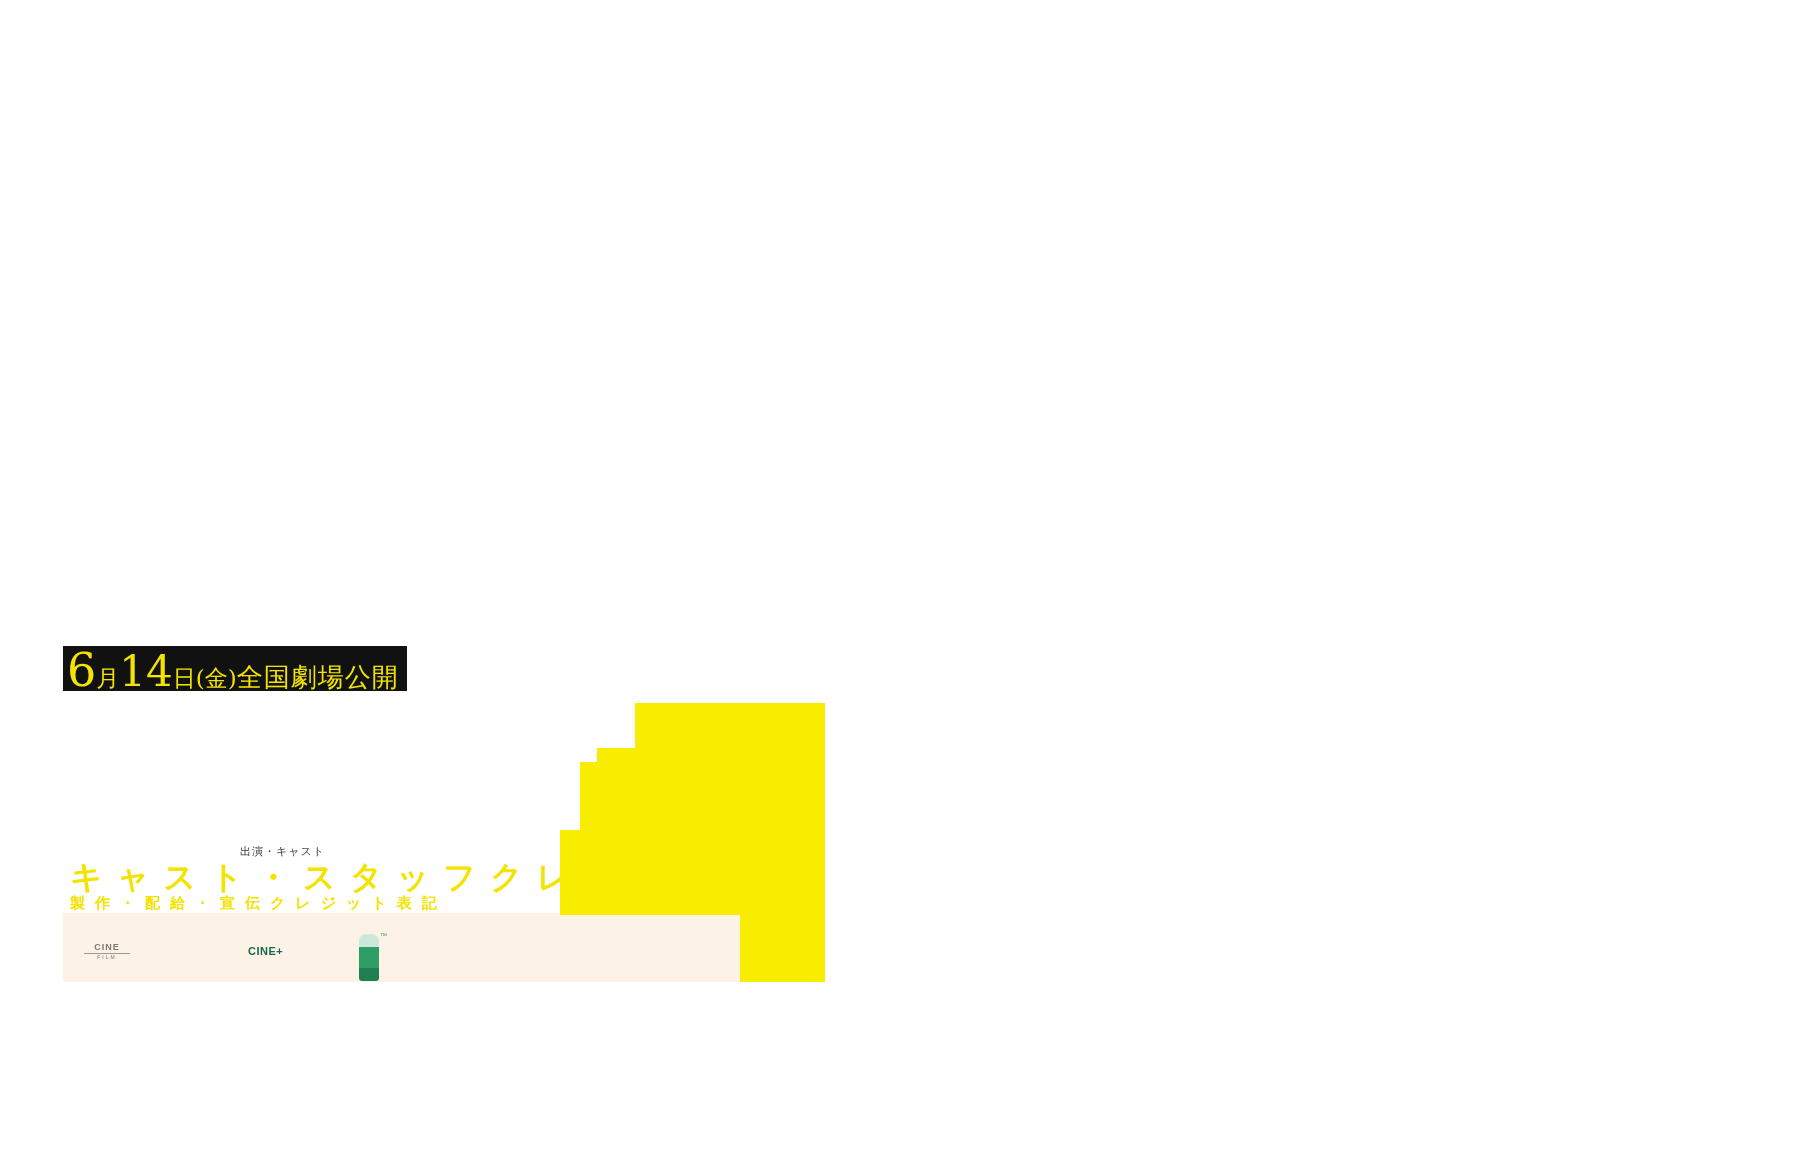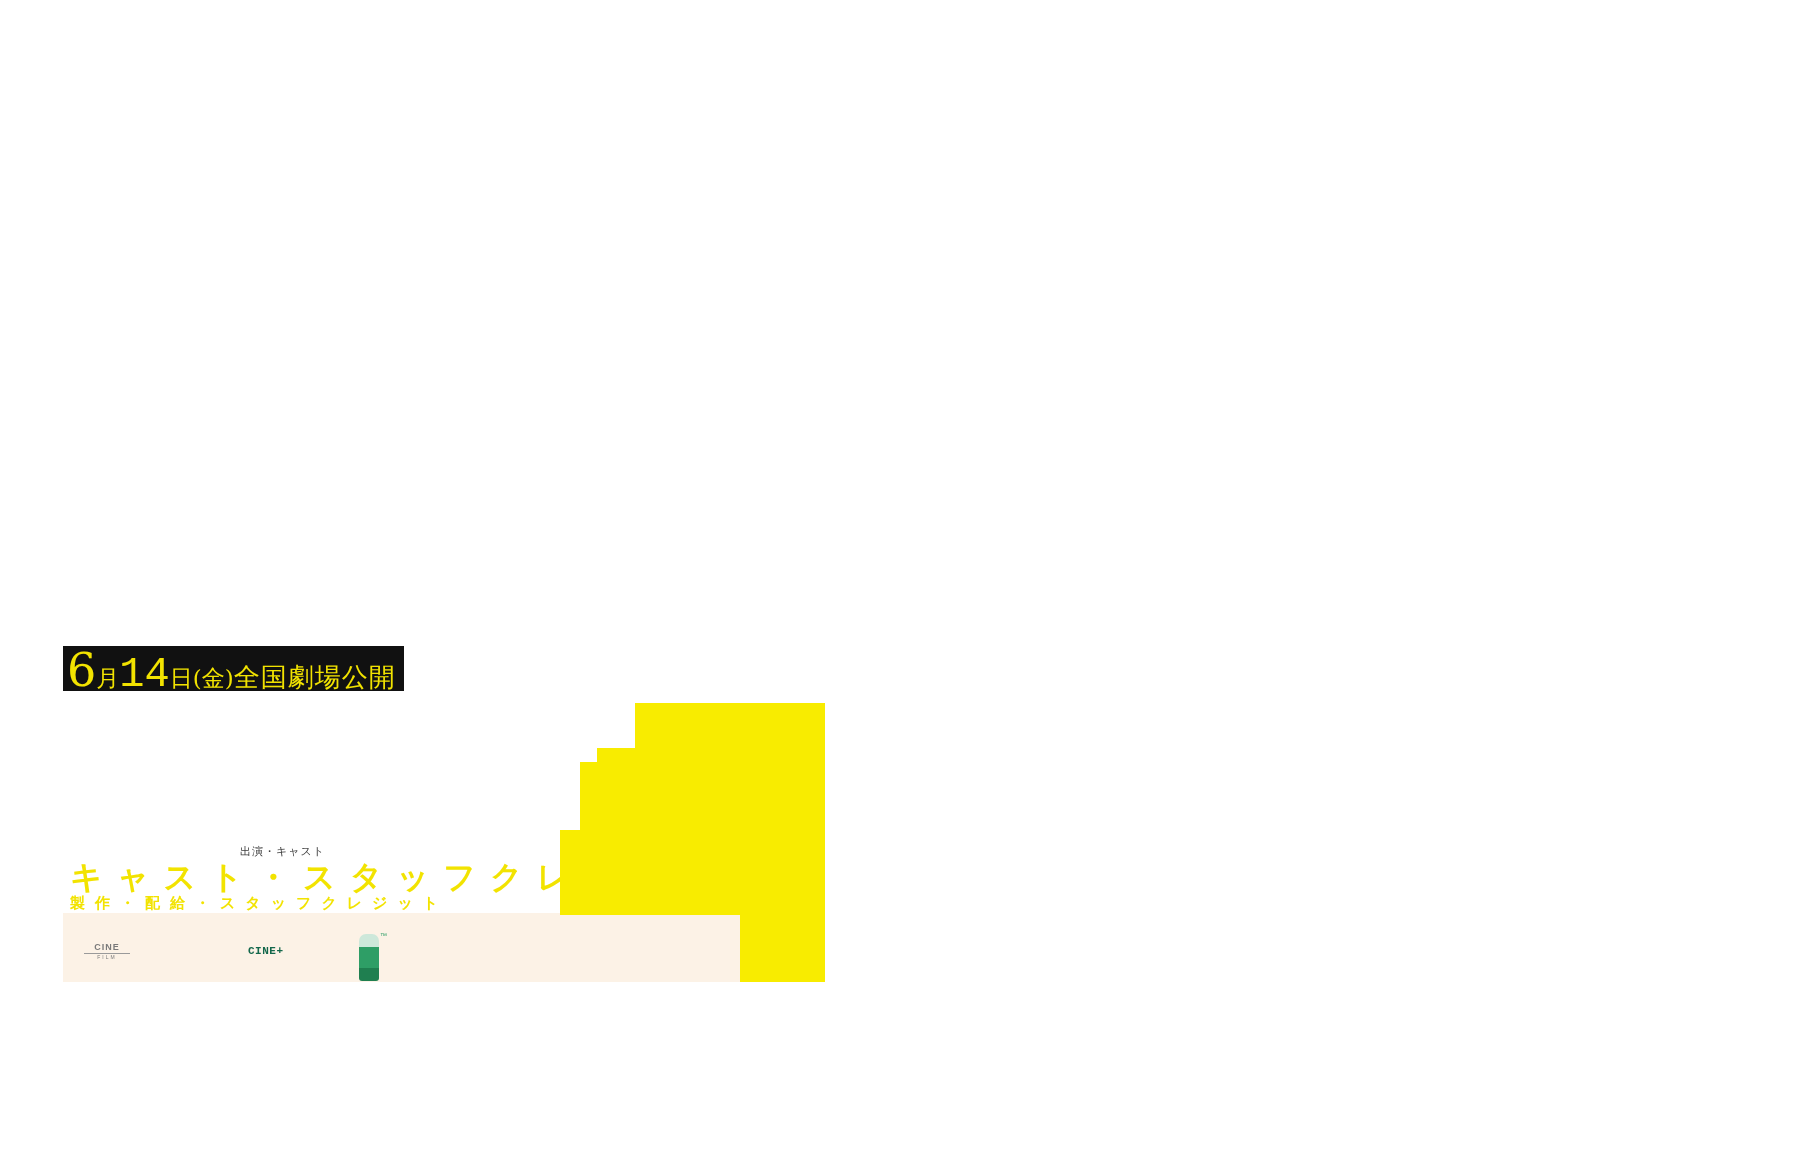--- a/index.html
+++ b/index.html
@@ -26,21 +26,21 @@
     color: #f2e300;
     display: flex;
     align-items: baseline;
     padding: 0 8px 0 4px;
     white-space: nowrap;
     font-family: "DejaVu Serif", "Liberation Serif", serif;
     line-height: 45px;
   }
   .release-banner .seg { display: inline-block; }
   .seg-num-lg  { font-size: 46px; }
-  .seg-num-md  { font-size: 42px; font-family: Liberation Mono, monospace; }
+  .seg-num-md  { font-size: 42px; }
   .seg-small   { font-size: 23px; }
   .seg-medium  { font-size: 26px; letter-spacing: 1px; margin-top: 9px; }
 
   
   .yellow-shape {
     left: 560px;
     top: 703px;
     width: 265px;
     height: 279px;
     background: #f8ec00;
@@ -117,21 +117,20 @@
   }
   .logo-cine-plus {
     left: 248px;
     top: 946px;
     font-size: 11px;
     font-weight: bold;
     color: #14684c;
     letter-spacing: 0.5px;
     z-index: 2;
     line-height: 1;
-    font-family: Liberation Mono, monospace;
   }
   .logo-green-figure {
     left: 359px;
     top: 934px;
     width: 20px;
     height: 47px;
     border-radius: 7px 7px 3px 3px;
     background: linear-gradient(180deg, #cde8da 0%, #cde8da 28%, #2e9e66 28%, #2e9e66 72%, #1f7f50 72%, #1f7f50 100%);
     z-index: 2;
   }
@@ -154,21 +153,21 @@
     <span class="seg seg-small">月</span>
     <span class="seg seg-num-md">14</span>
     <span class="seg seg-small">日(金)</span>
     <span class="seg seg-medium">全国劇場公開</span>
   </div>
 
   <div class="abs yellow-shape"></div>
 
   <div class="abs credits-caption">出演・キャスト</div>
   <div class="abs credits-line1">キャスト・スタッフクレジット</div>
-  <div class="abs credits-line2">製作・配給・スタッフクレジット</div>
+  <div class="abs credits-line2">製作・配給・宣伝クレジット表記</div>
 
   <div class="abs footer-band"></div>
 
   <div class="abs logo-cine-films">
     <span class="l1">CINE</span>
     <span class="l2">FILM</span>
   </div>
 
   <div class="abs logo-cine-plus">CINE+</div>
 

